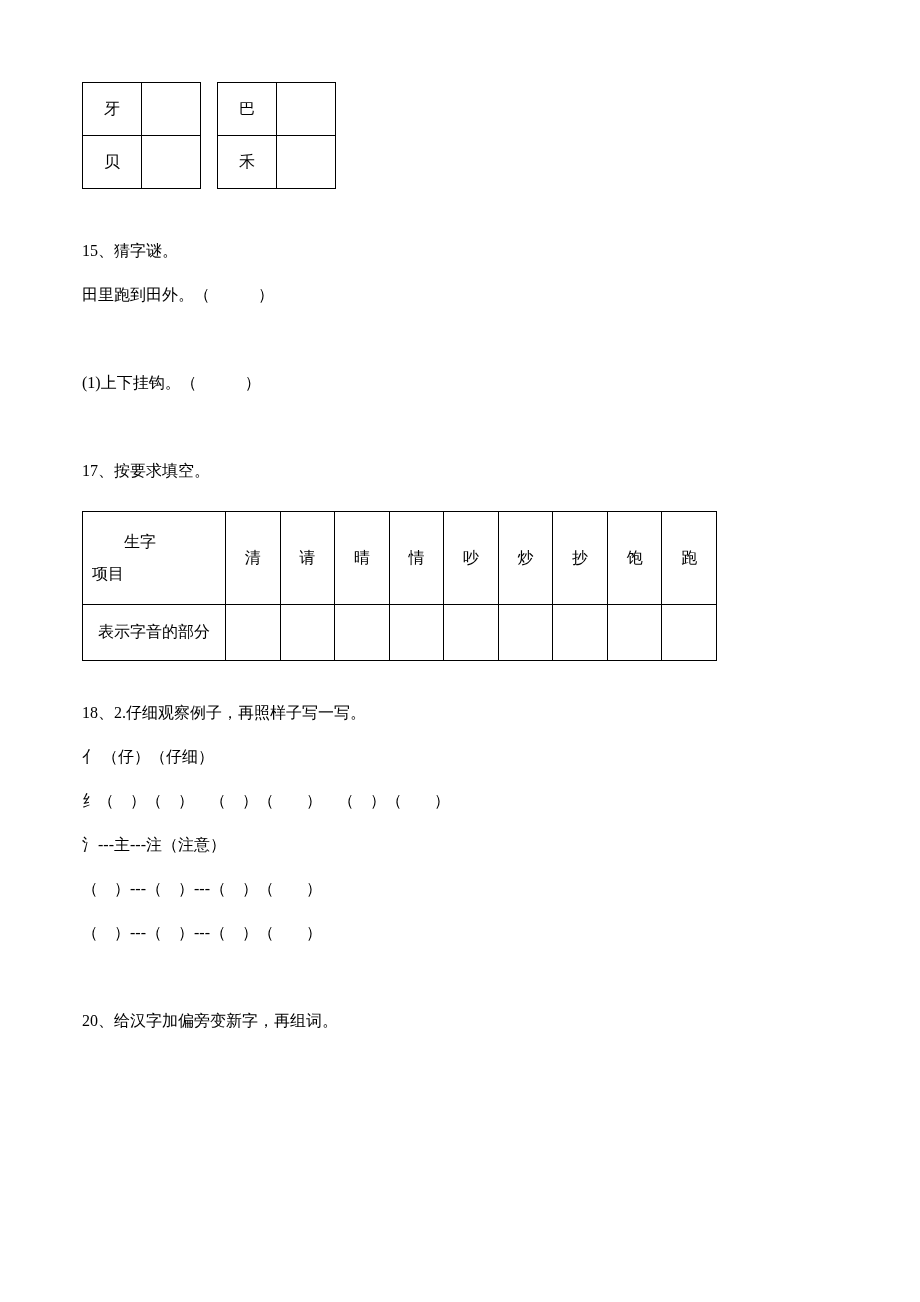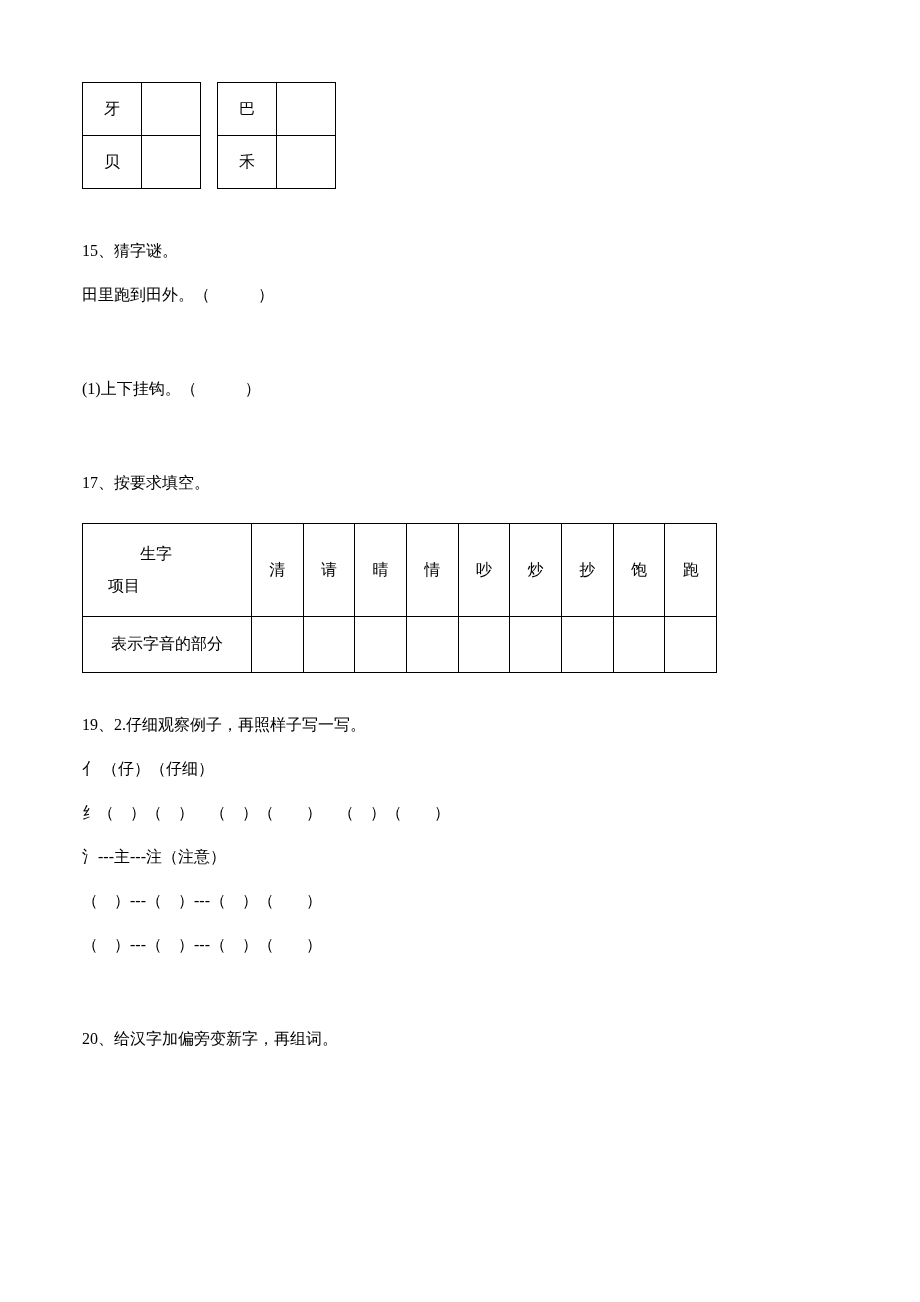--- a/index.html
+++ b/index.html
@@ -24,42 +24,42 @@
     width: 56px;
     height: 50px;
     text-align: center;
     vertical-align: middle;
   }
   .small-table td.wide-gap {
     width: 14px;
     border: none;
   }
   .line {
-    margin: 10px 0 20px 0;
+    margin: 4px 0 20px 0;
     line-height: 1.5;
   }
   .spacer-md { height: 40px; }
 
   .big-table {
     border-collapse: collapse;
     width: 635px;
     margin-top: 28px;
     margin-bottom: 40px;
   }
   .big-table th, .big-table td {
     border: 1px solid #000;
     text-align: center;
     vertical-align: middle;
     font-weight: normal;
   }
   .big-table .hdr-left {
     width: 125px;
     height: 76px;
     text-align: left;
-    padding: 8px 25px;
+    padding: 8px 9px;
     line-height: 2;
   }
   .big-table .hdr-left .top {
     display: block;
     text-indent: 2em;
   }
   .big-table .hdr-left .bot {
     display: block;
   }
   .big-table .col-ch {
@@ -132,21 +132,21 @@
       <td></td>
       <td></td>
       <td></td>
       <td></td>
       <td></td>
       <td></td>
     </tr>
   </tbody>
     </table>
 
-  <p class="line">19、2.仔细观察例子，再照样子写一写。</p>
+  <p class="line">18、2.仔细观察例子，再照样子写一写。</p>
   <p class="line">亻 （仔）（仔细）</p>
   <p class="line">纟（　）（　）　（　）（　　）　（　）（　　）</p>
   <p class="line">氵---主---注（注意）</p>
   <p class="line">（　）---（　）---（　）（　　）</p>
   <p class="line">（　）---（　）---（　）（　　）</p>
 
   <div class="spacer-md"></div>
 
   <p class="line">20、给汉字加偏旁变新字，再组词。</p>
 

